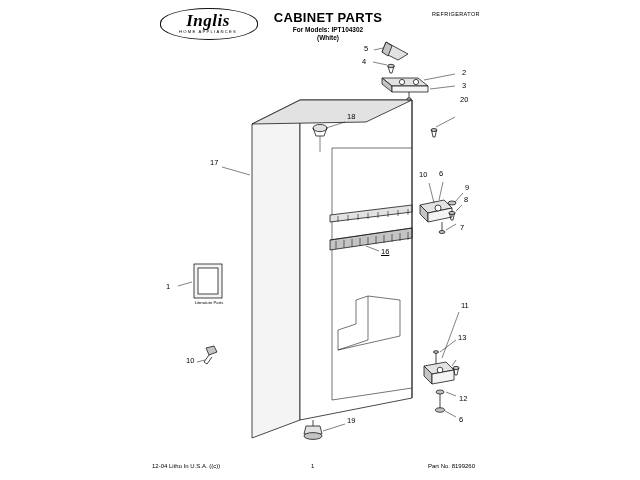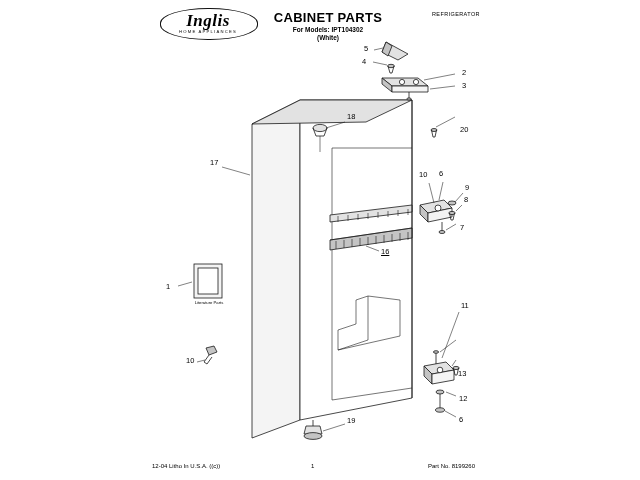--- a/index.html
+++ b/index.html
@@ -300,26 +300,26 @@
   <div class="abs callout" style="left:462px; top:82px;">3</div>
   <div class="abs callout" style="left:362px; top:58px;">4</div>
   <div class="abs callout" style="left:364px; top:45px;">5</div>
   <div class="abs callout" style="left:439px; top:170px;">6</div>
   <div class="abs callout" style="left:460px; top:224px;">7</div>
   <div class="abs callout" style="left:464px; top:196px;">8</div>
   <div class="abs callout" style="left:465px; top:184px;">9</div>
   <div class="abs callout" style="left:419px; top:171px;">10</div>
   <div class="abs callout" style="left:461px; top:302px;">11</div>
   <div class="abs callout" style="left:459px; top:395px;text-align:center;">12</div>
-  <div class="abs callout" style="left:458px; top:334px;margin-top:36px;">13</div>
+  <div class="abs callout" style="left:458px; top:334px;">13</div>
   <div class="abs callout" style="left:459px; top:416px;">6</div>
   <div class="abs callout" style="left:186px; top:357px;">10</div>
   <div class="abs callout" style="left:381px; top:248px;text-decoration:underline;">16</div>
   <div class="abs callout" style="left:210px; top:159px;">17</div>
   <div class="abs callout" style="left:347px; top:113px;">18</div>
   <div class="abs callout" style="left:347px; top:417px;">19</div>
-  <div class="abs callout" style="left:460px; top:126px;">20</div>
+  <div class="abs callout" style="left:460px; top:96px;">20</div>
 
   <div class="abs" id="footer-left">12-04 Litho In U.S.A. ((c))</div>
   <div class="abs" id="footer-page">1</div>
   <div class="abs" id="footer-right">Part No. 8199260</div>
 
 </div>
 
 </body></html>

